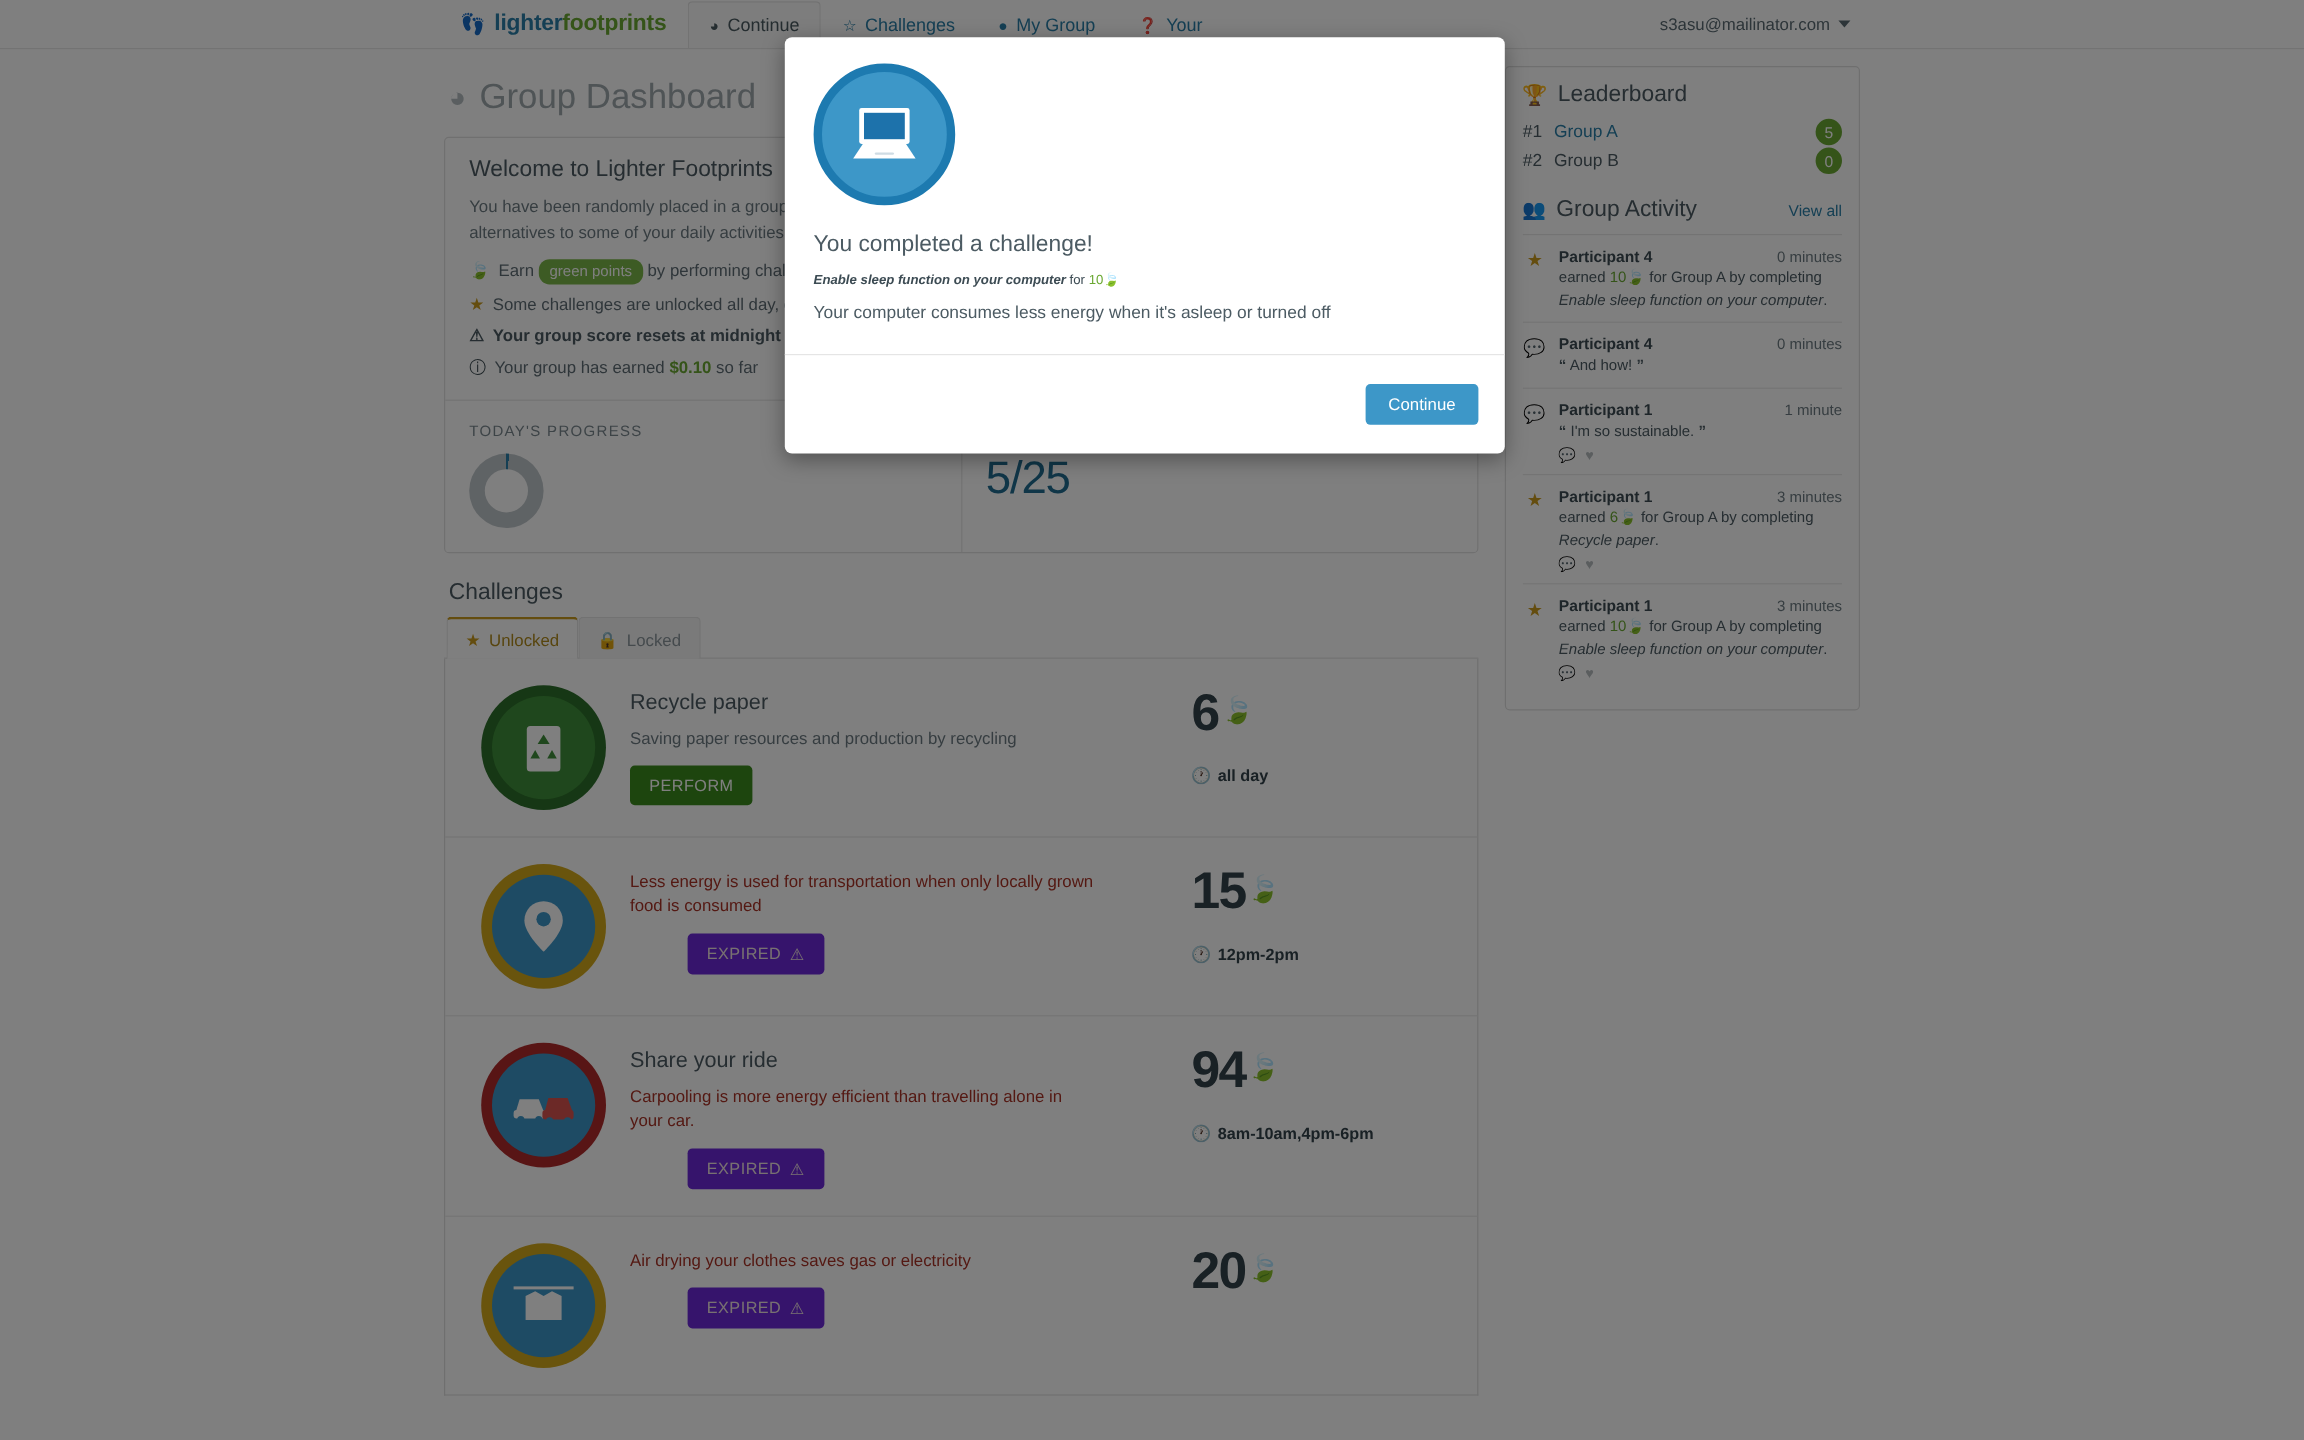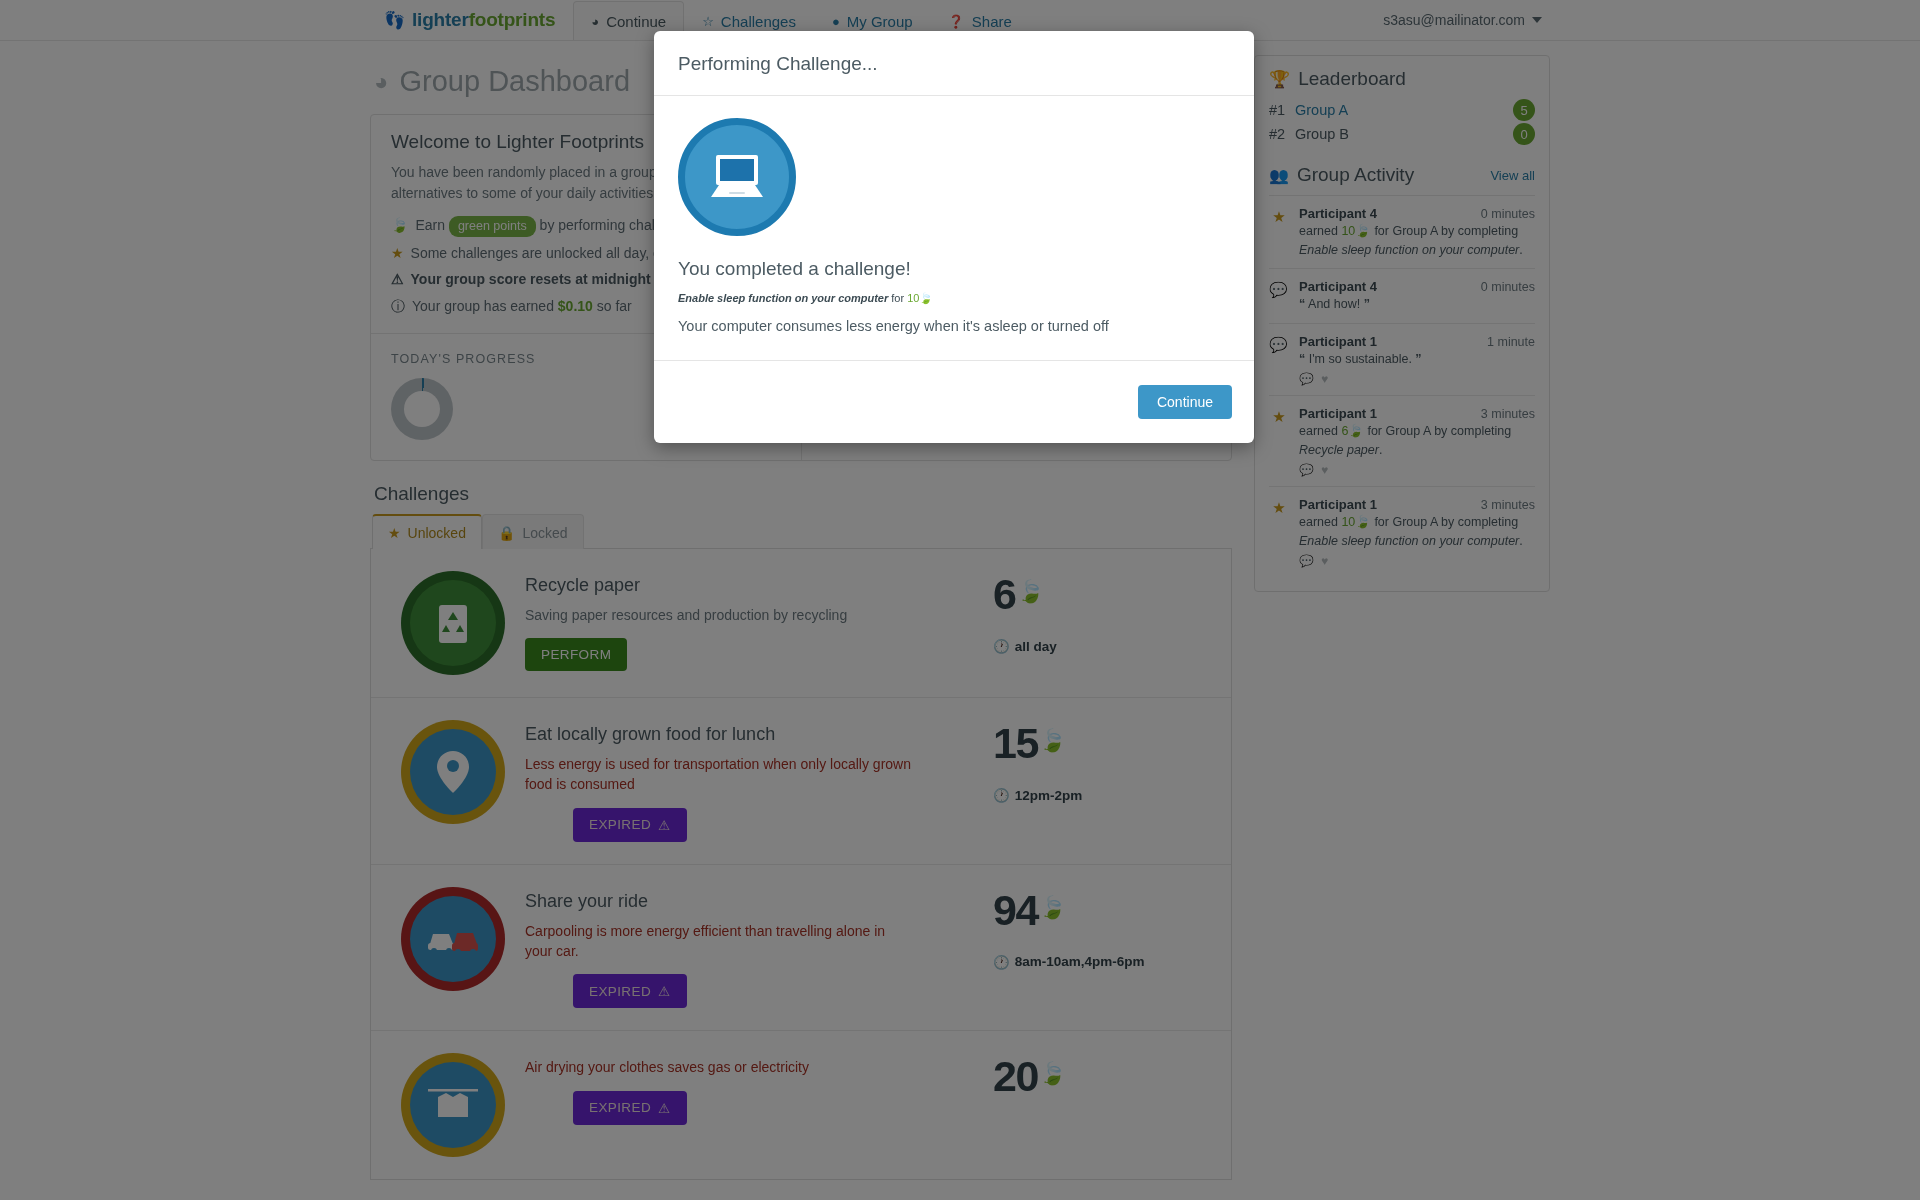--- a/index.html
+++ b/index.html
@@ -196,21 +196,21 @@
       <div class="nav-item">
         <span class="ic">☆</span>
         <span>Challenges</span>
       </div>
       <div class="nav-item">
         <span class="ic">●</span>
         <span>My Group</span>
       </div>
       <div class="nav-item">
         <span class="ic">❓</span>
-        <span>Share</span>
+        <span>Your</span>
       </div>
 
       <div class="nav-right">
         <span>s3asu@mailinator.com</span>
         <span class="caret"></span>
       </div>
     </div>
   </div>
 
   <div class="container">
@@ -311,21 +311,20 @@
             <div class="circ" style="background:#d3a81b">
               <div class="inner" style="background:#3d97c8">
                 <svg width="38" height="50" viewBox="0 0 38 50">
                   <path d="M19 4 C10 4 3 11 3 20 C3 31 19 46 19 46 C19 46 35 31 35 20 C35 11 28 4 19 4 Z" fill="#ffffff"></path>
                   <circle cx="19" cy="19" r="6" fill="#3d97c8"></circle>
                 </svg>
               </div>
             </div>
           </div>
           <div class="chal-body">
-            <div class="chal-title">Eat locally grown food for lunch</div>
             <div class="chal-desc desc-red">Less energy is used for transportation when only locally grown food is consumed</div>
             <button class="btn btn-expired">
               <span>EXPIRED</span>
               <span>⚠</span>
             </button>
           </div>
           <div class="chal-pts">
             <div class="pts-row">
               <span class="pts-num">15</span>
               <span class="pts-leaf">🍃</span>
@@ -515,23 +514,20 @@
           </div>
         </div>
 
       </div>
     </div>
   </div>
 
   <div id="dimmer"></div>
 
   <div class="modal">
-    <div class="modal-head">
-      <h3>Performing Challenge...</h3>
-    </div>
     <div class="modal-body">
       <div class="modal-badge">
         <svg width="64" height="52" viewBox="0 0 64 52">
           <rect x="11" y="4" width="42" height="30" rx="2" fill="#ffffff"></rect>
           <rect x="15" y="8" width="34" height="22" fill="#1d72ab"></rect>
           <path d="M6 46 L14 34 h36 l8 12 z" fill="#ffffff"></path>
           <rect x="24" y="41" width="16" height="2" rx="1" fill="#cfdce4"></rect>
         </svg>
       </div>
       <div class="modal-line1">You completed a challenge!</div>

